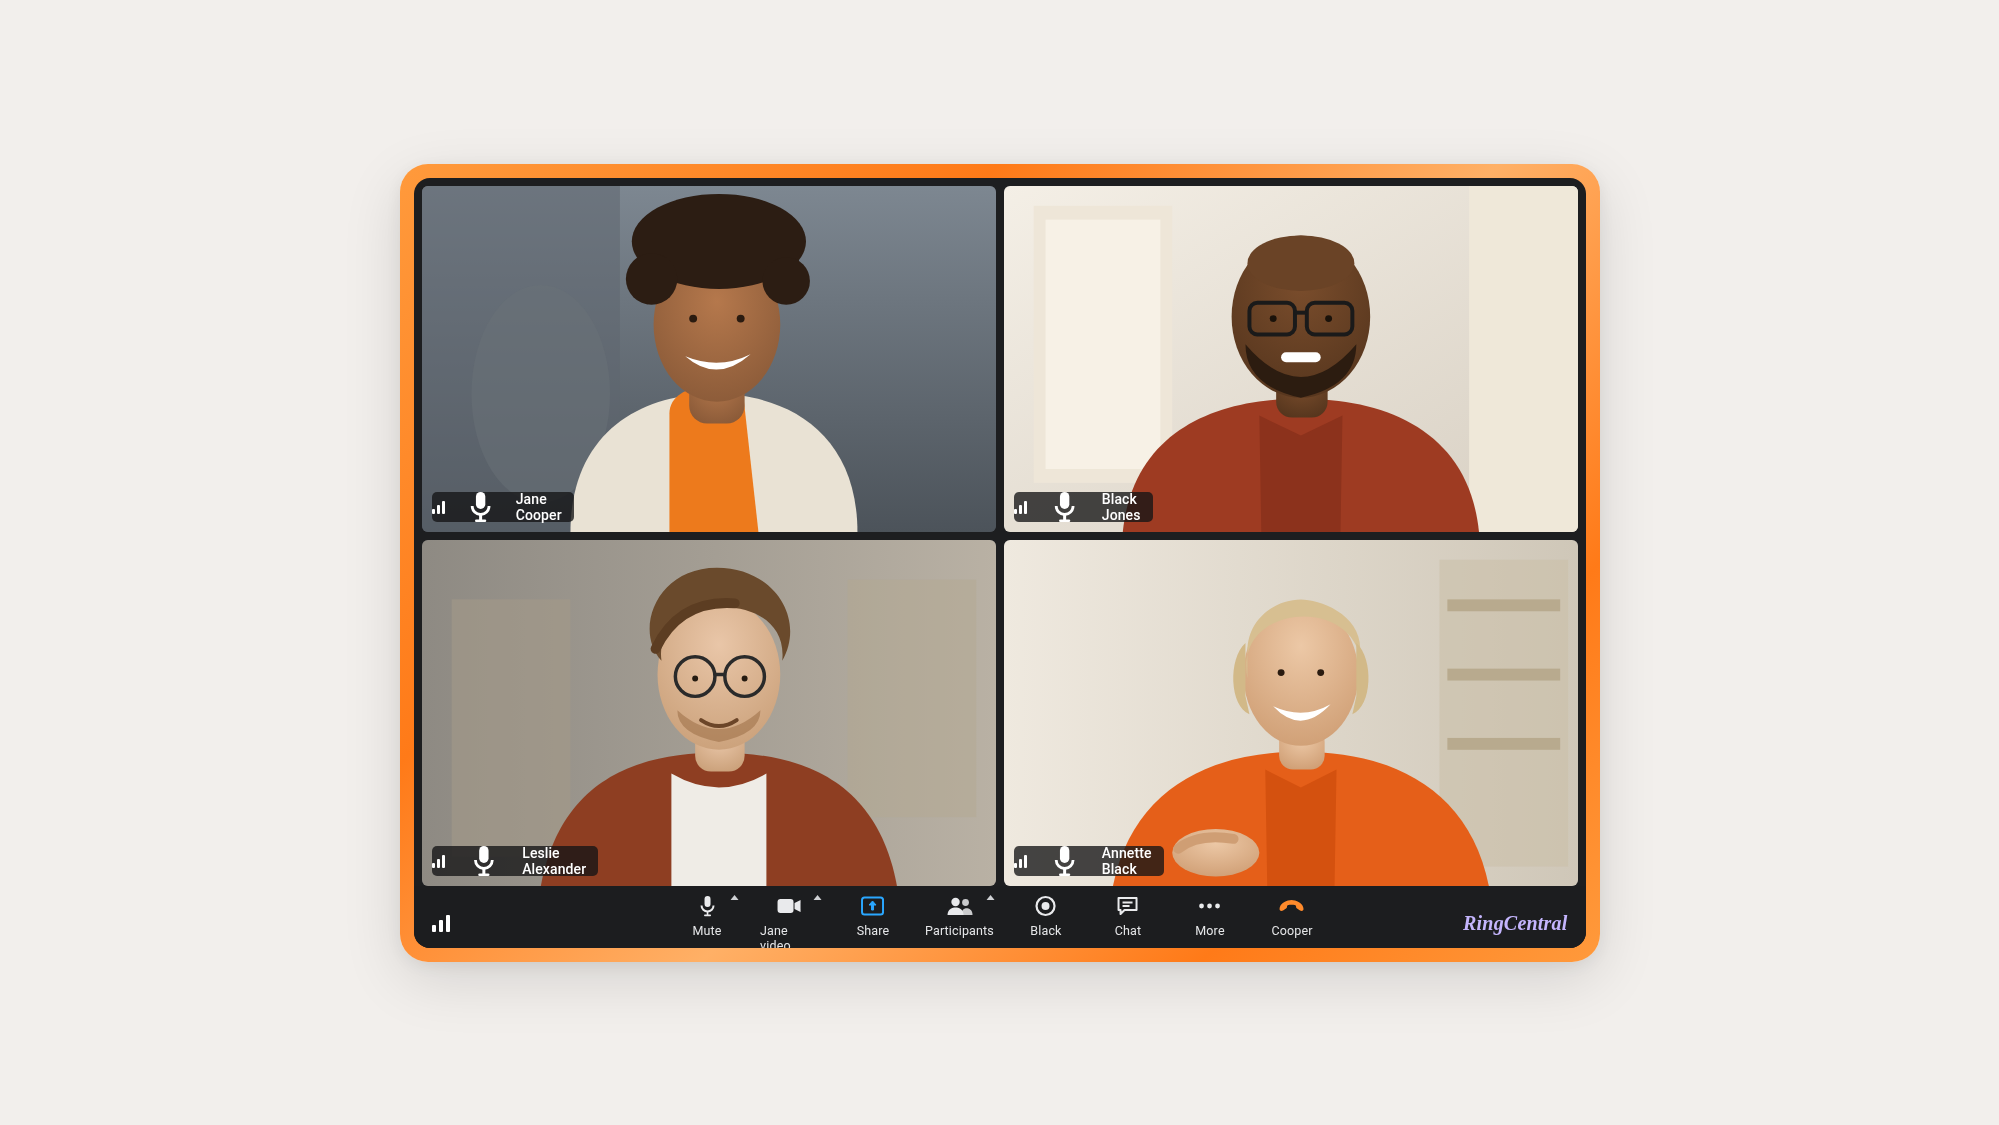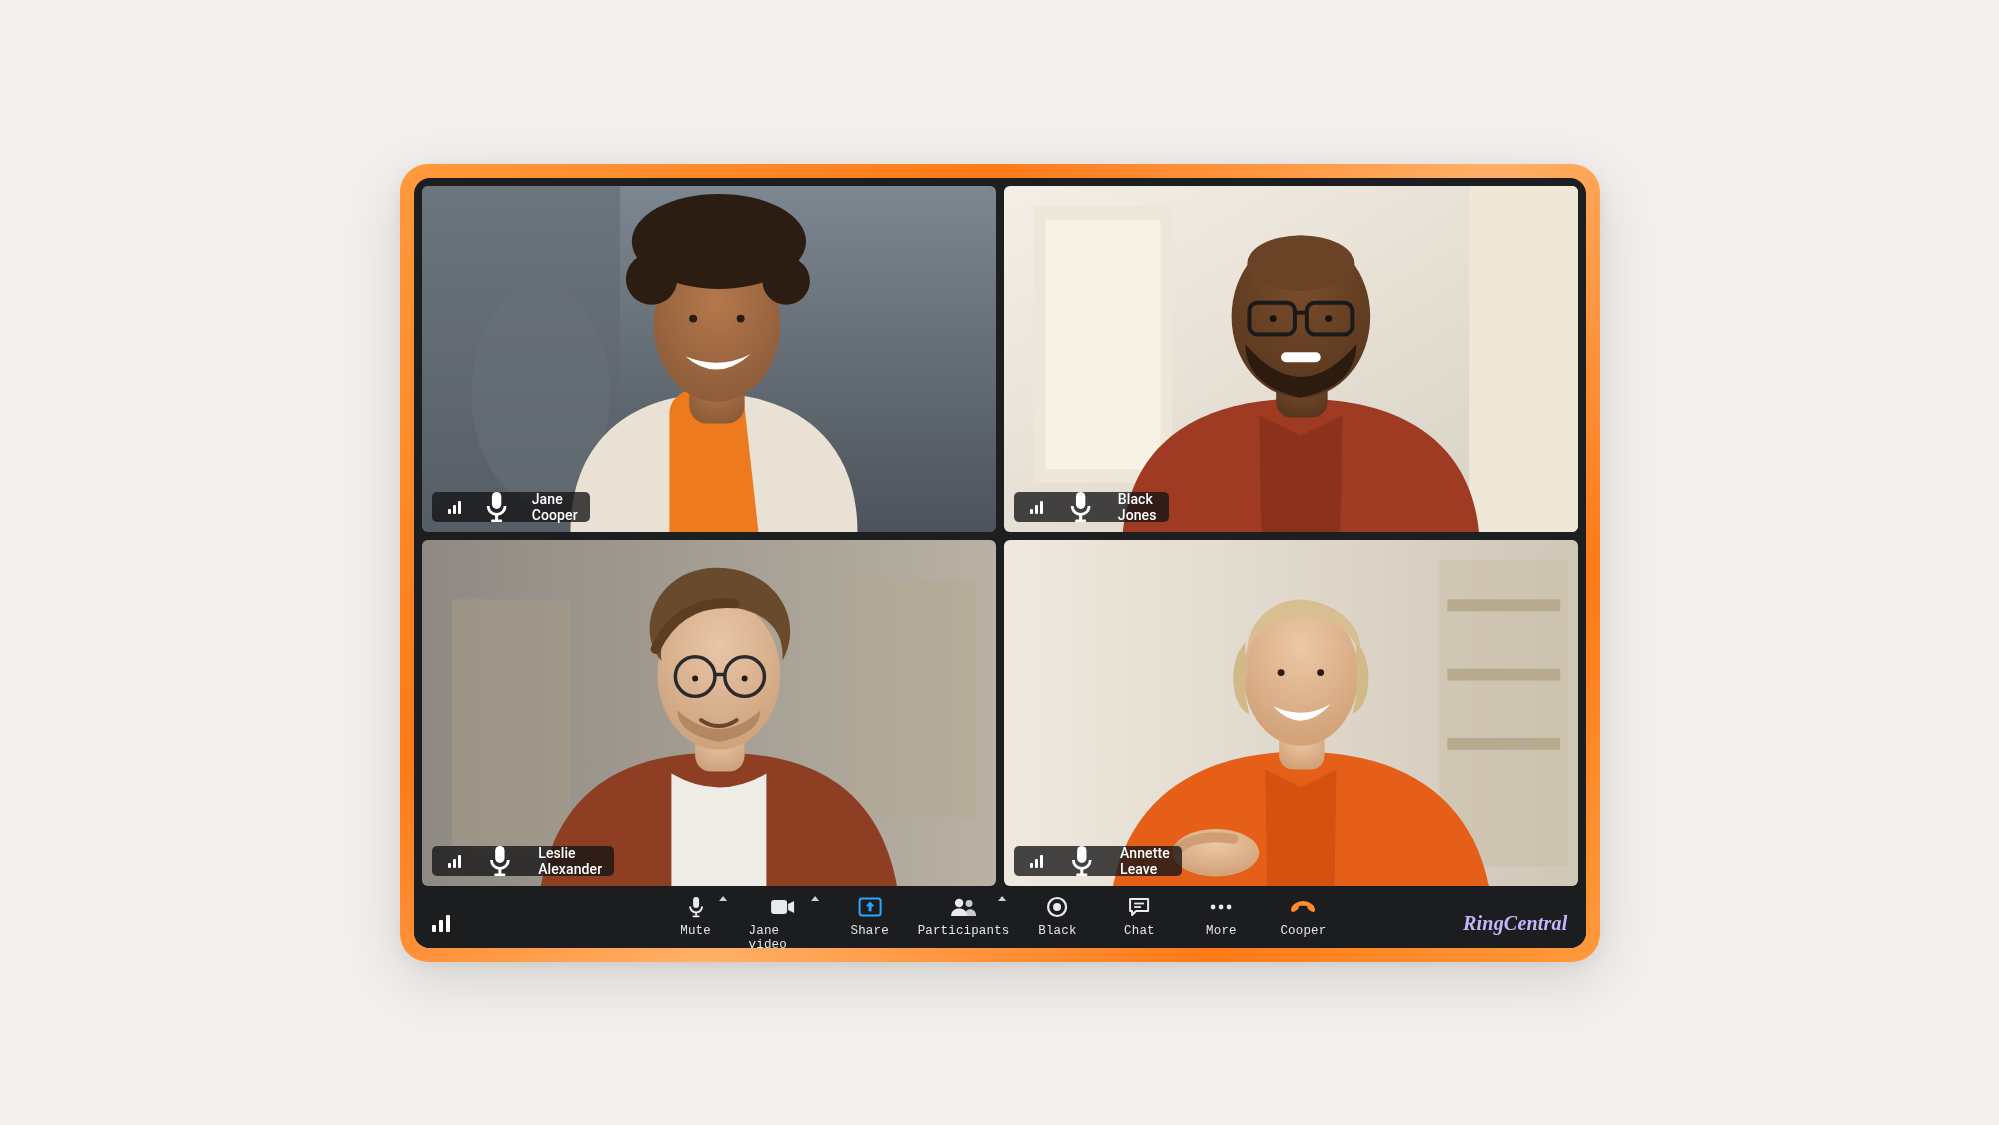--- a/index.html
+++ b/index.html
@@ -59,21 +59,21 @@
   .tile svg { display:block; width:100%; height:100%; }
 
   .badge {
     position: absolute;
     left: 10px;
     bottom: 10px;
     display: flex;
     align-items: center;
     gap: 8px;
     height: 30px;
-    padding: 0 12px 0 16px;
+    padding: 0 12px 0 0;
     border-radius: 5px;
     background: rgba(20,20,22,0.78);
     color: #fff;
     font-size: 14px;
     font-weight: 500;
     letter-spacing: .1px;
     margin-top: 36px;
   }
 
   .sigbars { display:flex; align-items:flex-end; gap:2px; height:14px; }
@@ -98,21 +98,20 @@
   .tb-left .sigbars span:nth-child(1){height:7px;}
   .tb-left .sigbars span:nth-child(2){height:12px;}
   .tb-left .sigbars span:nth-child(3){height:17px;}
 
   .tb-center {
     position: absolute;
     left: 50%; top: 50%;
     transform: translate(-50%, -50%);
     display: flex;
     gap: 24px;
-    font-family: Liberation Mono, monospace;
   }
 
   .tb-btn {
     display: flex;
     flex-direction: column;
     align-items: center;
     justify-content: flex-start;
     gap: 6px;
     min-width: 58px;
     color: #e9eaec;
@@ -342,21 +341,21 @@
                 <span></span>
                 <span></span>
                 <span></span>
               </span>
             <svg width="11" height="16" viewBox="0 0 11 16">
               <rect x="3" y="0" width="5" height="9" rx="2.5" fill="#fff"></rect>
               <path d="M1 7.5 A4.5 4.5 0 0 0 10 7.5" fill="none" stroke="#fff" stroke-width="1.5"></path>
               <rect x="4.7" y="12" width="1.6" height="3" fill="#fff"></rect>
               <rect x="2.5" y="14.6" width="6" height="1.4" rx="0.7" fill="#fff"></rect>
             </svg>
-            <span>Annette Leave</span>
+            <span>Annette Black</span>
           </div>
         </div>
 
       </div>
 
       <div class="toolbar">
         <div class="tb-left">
           <span class="sigbars">
               <span></span>
               <span></span>

